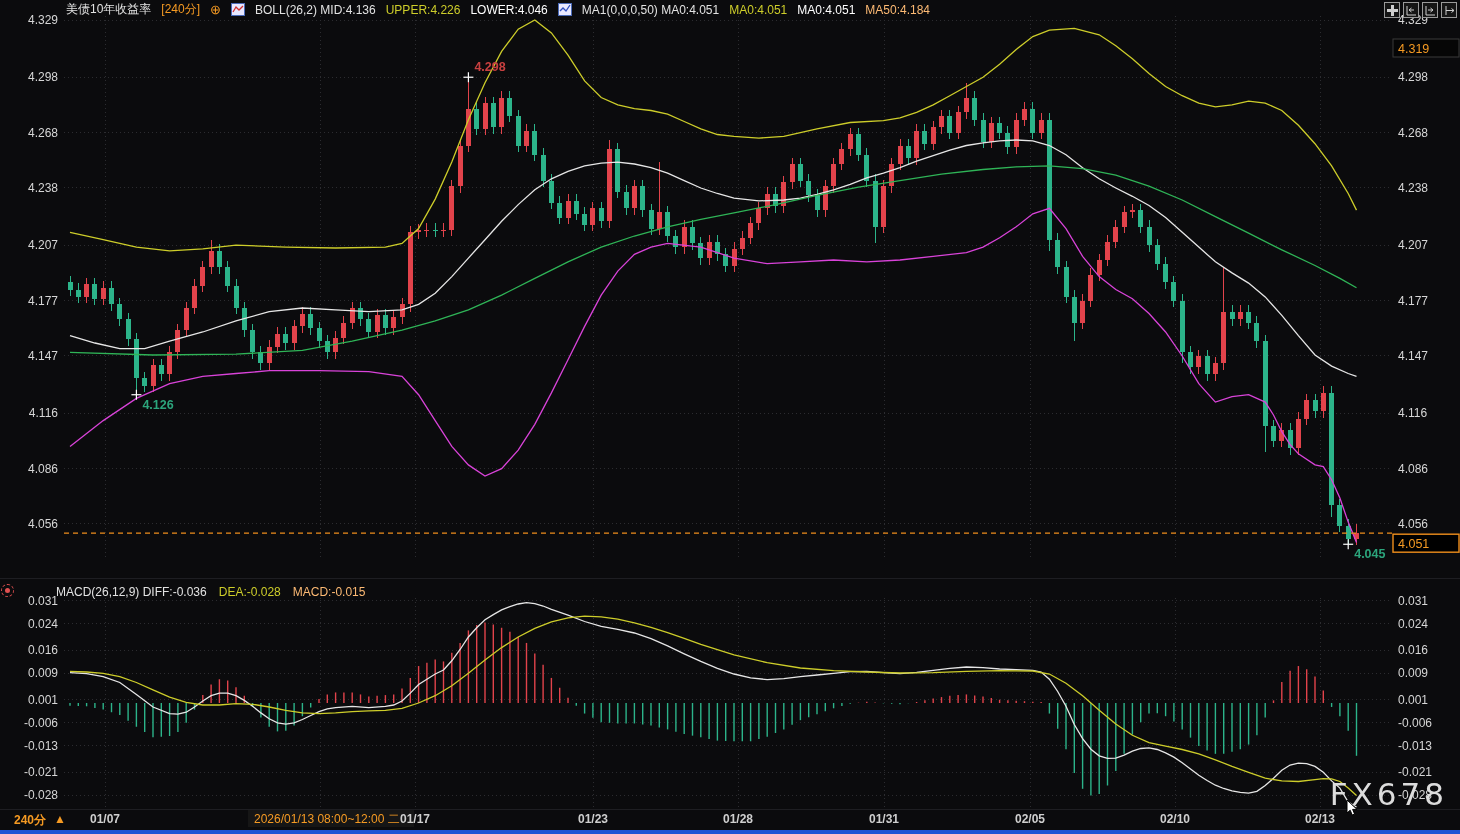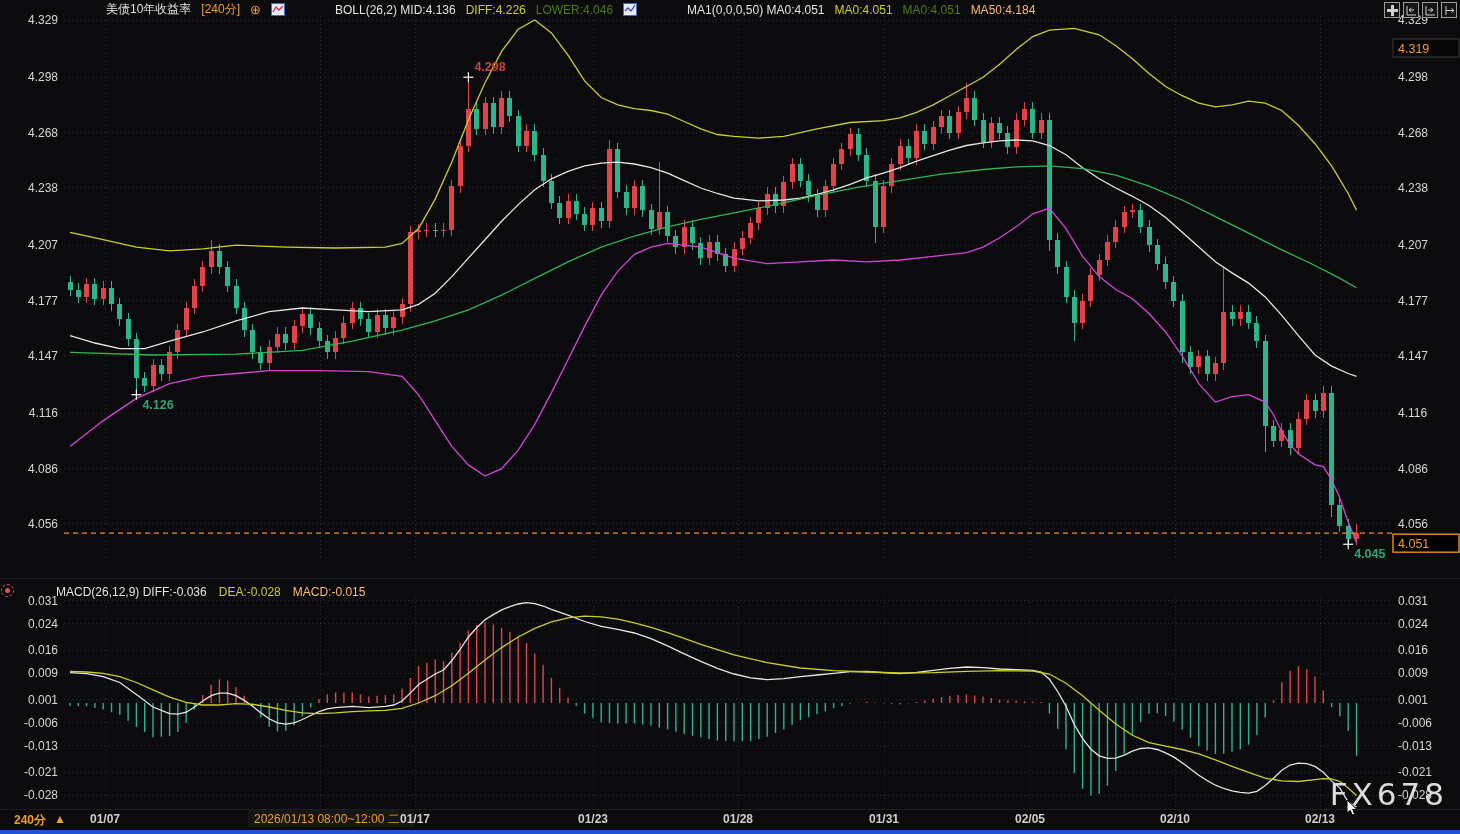--- a/index.html
+++ b/index.html
@@ -2,24 +2,24 @@
 <html><head>
 <meta charset="utf-8">
 <style>
   html,body{margin:0;padding:0;background:#000;}
   *{box-sizing:border-box;}
   .app{position:relative;width:1460px;height:834px;background:#0b0b0d;overflow:hidden;
        font-family:"Liberation Sans",sans-serif;color:#d6d6d6;}
   #chart-svg{position:absolute;left:0;top:0;}
   .hdr{position:absolute;left:66px;top:1px;height:17px;display:flex;align-items:center;
        gap:10px;font-size:12px;white-space:nowrap;z-index:20;}
-  .hdr .w{color:#e2e2e2;margin-left:40px;}
+  .hdr .w{color:#e2e2e2;}
   .hdr .o{color:#f59a23;}
   .hdr .y{color:#cdcd2a;}
-  .hdr .m{color:#4d7c0f;}
+  .hdr .m{color:#ffffff;}
   .hdr .g{color:#fdba74;}
   .plus-ic{color:#f59a23;font-size:13px;line-height:13px;}
   .mini-chart{width:14px;height:13px;display:inline-block;}
   .toolbar{position:absolute;top:2px;right:3px;display:flex;gap:3px;z-index:30;}
   .tbtn{width:16px;height:16px;border:1px solid #9a9a9a;background:#151515;display:flex;
         align-items:center;justify-content:center;padding:0;}
   .macd-hdr{position:absolute;left:56px;top:585px;display:flex;gap:12px;font-size:12px;
         white-space:nowrap;z-index:20;}
   .macd-hdr .w{color:#e2e2e2;} .macd-hdr .y{color:#cdcd2a;} .macd-hdr .m{color:#fdba74;}
   .target-ic{position:absolute;left:1px;top:584px;width:13px;height:13px;border:1px dashed #e05050;
@@ -631,21 +631,21 @@
 
   <div class="hdr">
     <span class="w">美债10年收益率</span>
     <span class="o">[240分]</span>
     <span class="plus-ic">⊕</span>
     <svg class="mini-chart" viewBox="0 0 14 13">
         <rect x="0.5" y="0.5" width="13" height="12" fill="#e8e8ff" stroke="#4a6ab8"></rect>
         <polyline points="2,9 5,4 8,7 12,3" fill="none" stroke="#d03030" stroke-width="1.3"></polyline>
       </svg>
     <span class="w">BOLL(26,2) MID:4.136</span>
-    <span class="y">DIFF:4.226</span>
+    <span class="y">UPPER:4.226</span>
     <span class="m">LOWER:4.046</span>
     <svg class="mini-chart" viewBox="0 0 14 13">
         <rect x="0.5" y="0.5" width="13" height="12" fill="#e8e8ff" stroke="#4a6ab8"></rect>
         <polyline points="2,8 5,5 8,8 12,2" fill="none" stroke="#3050c0" stroke-width="1.3"></polyline>
       </svg>
     <span class="w">MA1(0,0,0,50) MA0:4.051</span>
     <span class="y">MA0:4.051</span>
     <span class="m">MA0:4.051</span>
     <span class="g">MA50:4.184</span>
   </div>

